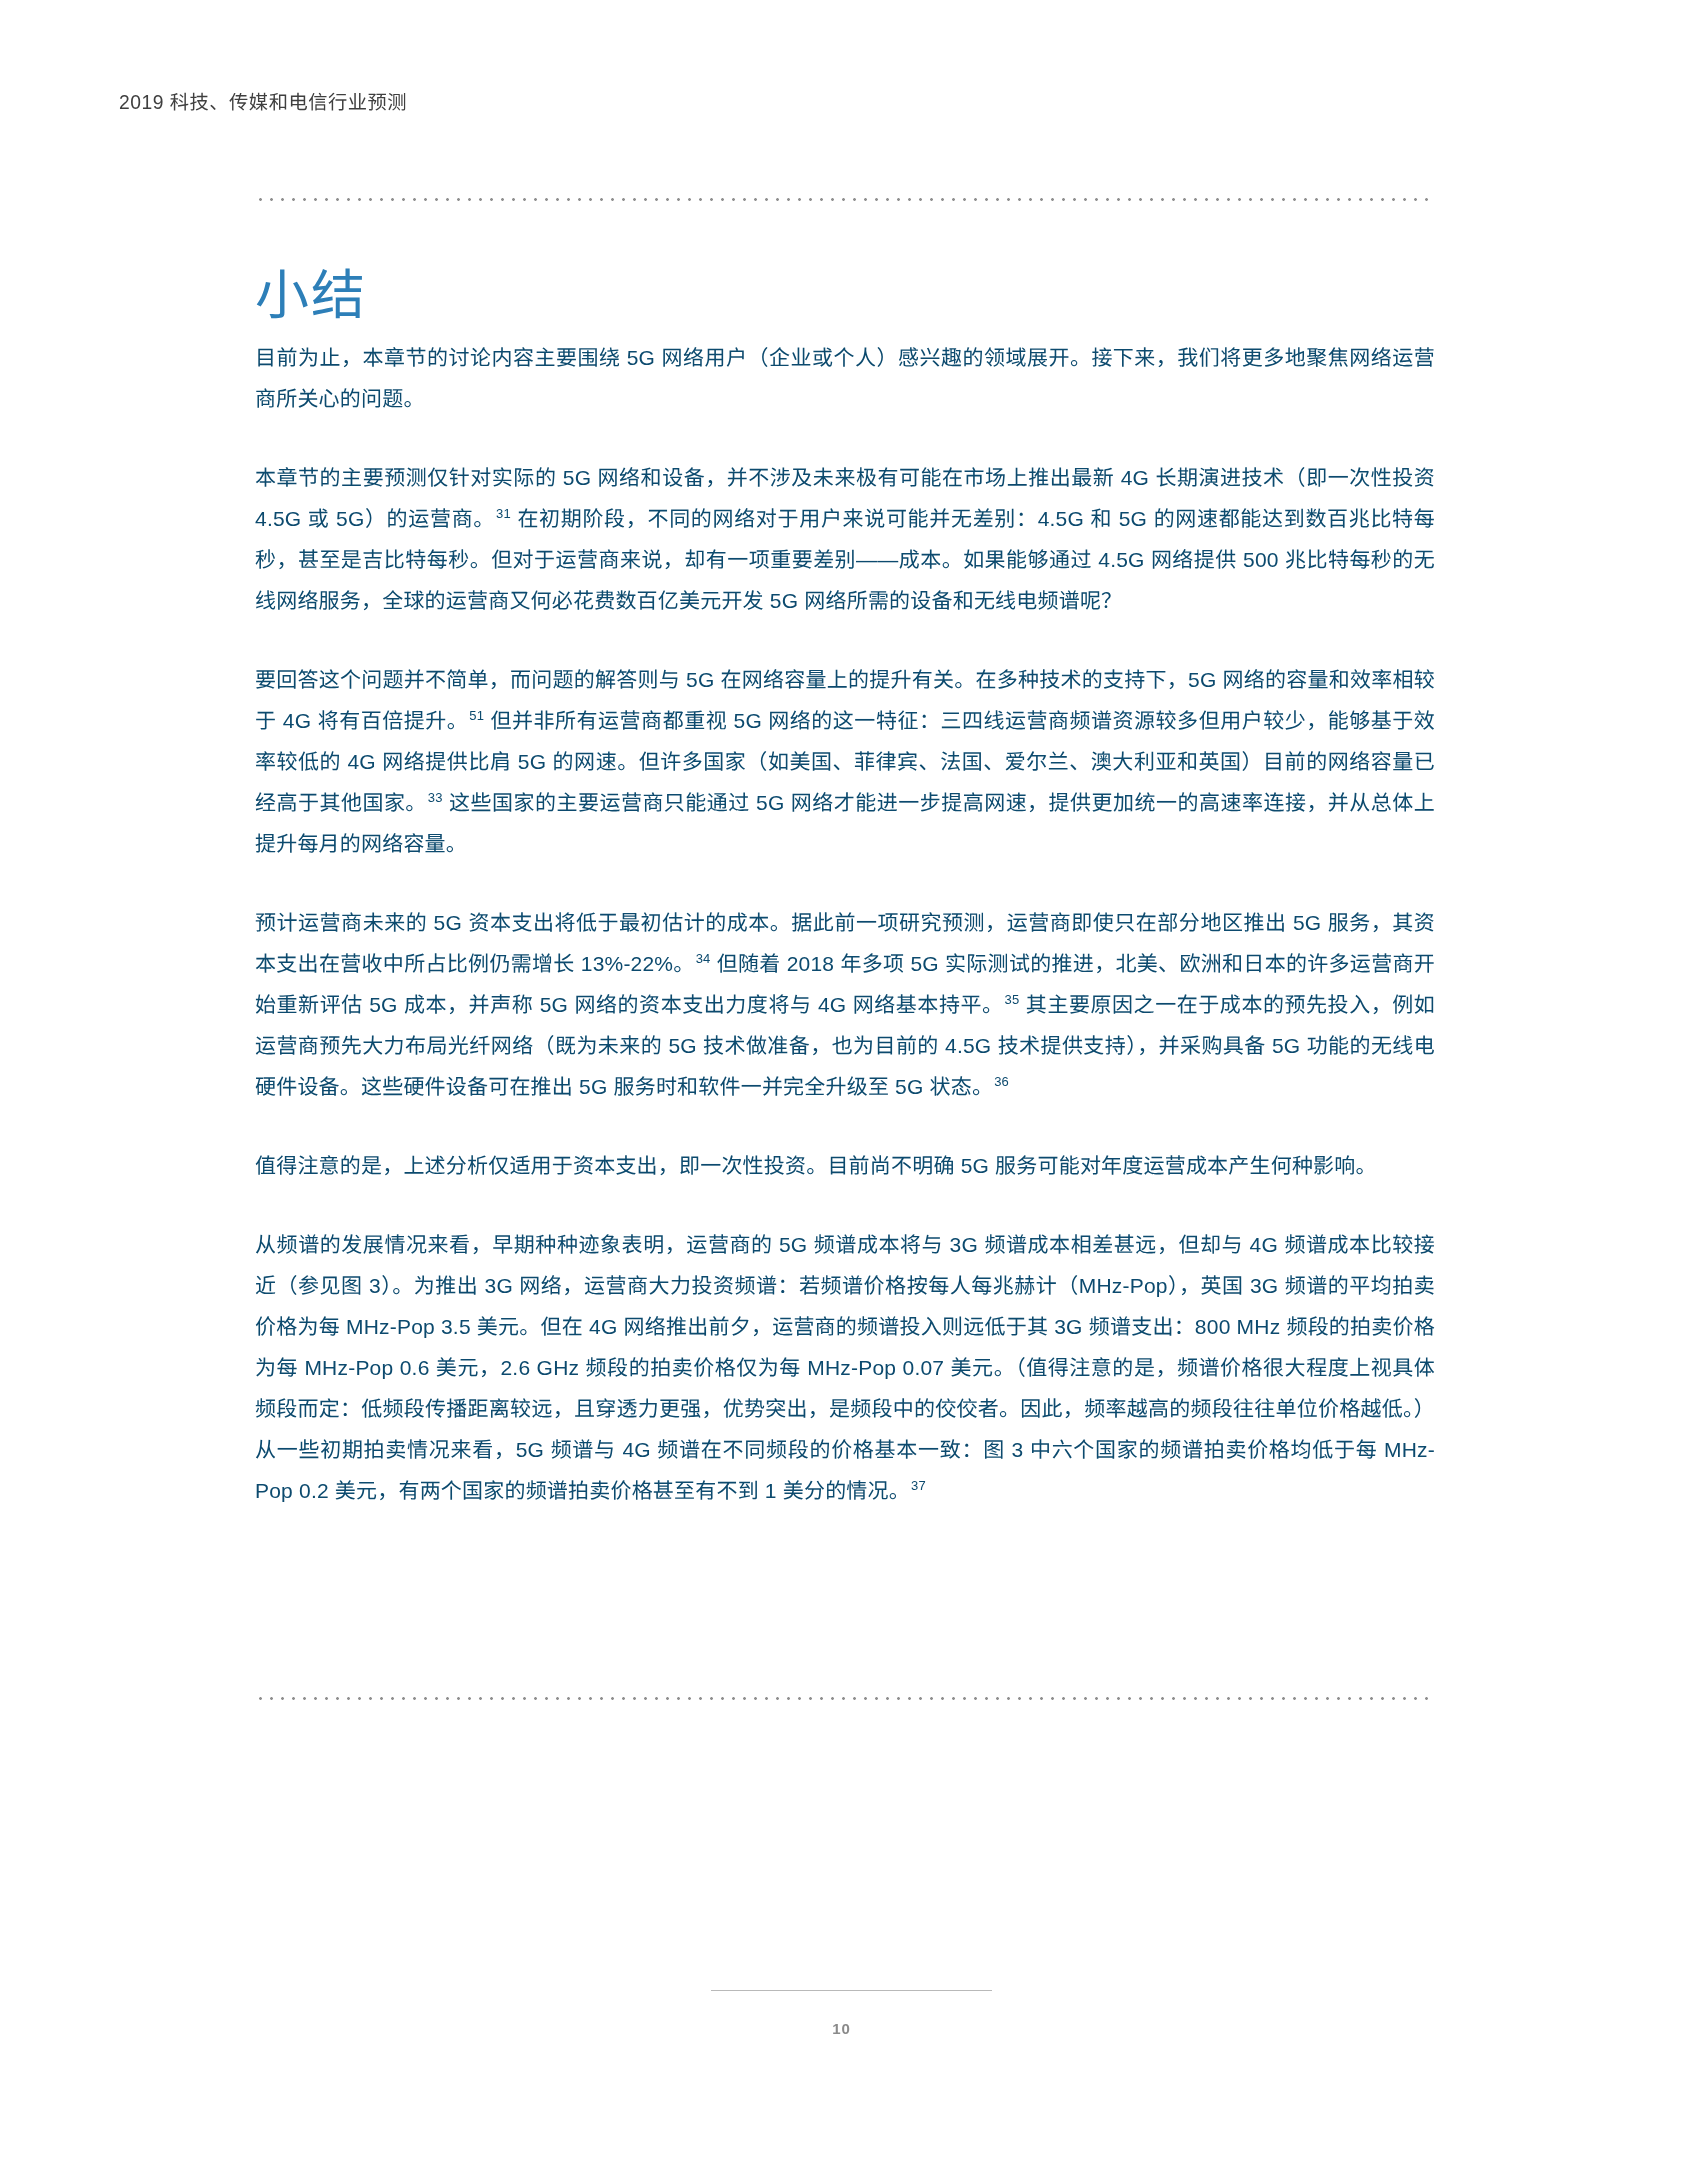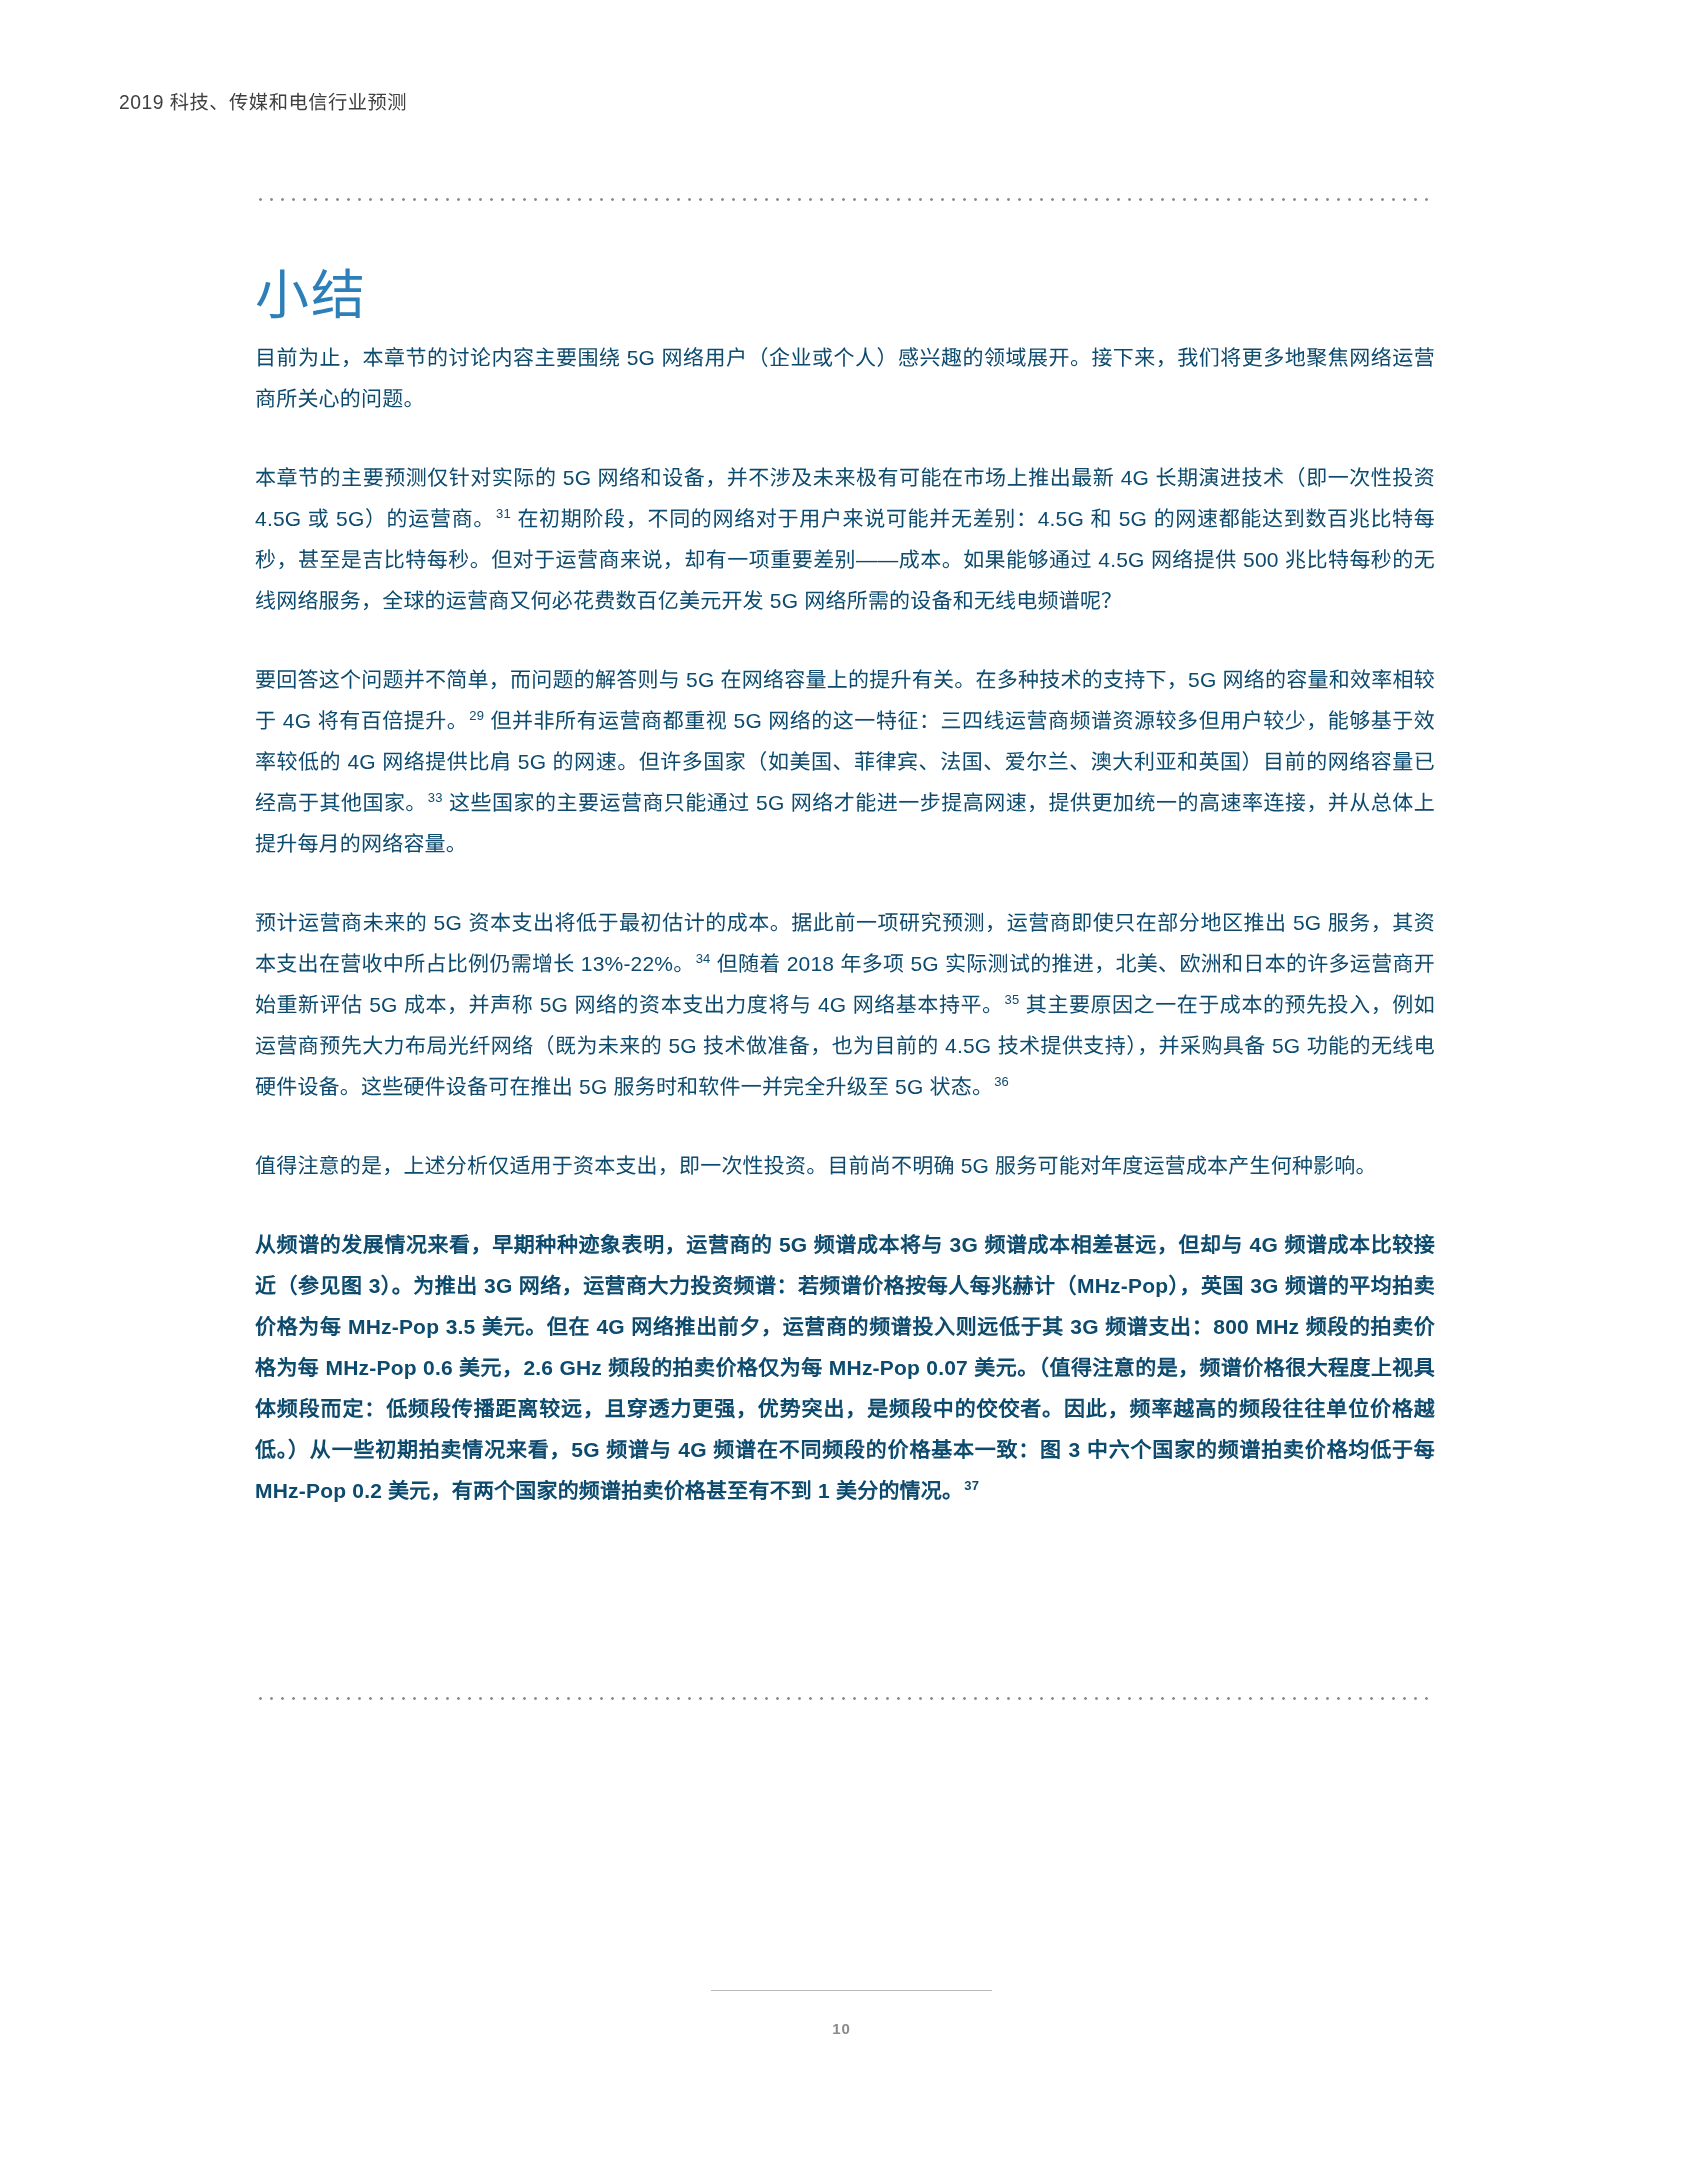--- a/index.html
+++ b/index.html
@@ -68,21 +68,21 @@
   }
   .body-copy p {
     margin: 0 0 38px 0;
     font-size: 21px;
     line-height: 41px;
     text-align: justify;
     text-justify: inter-ideograph;
     color: #0c4a6e;
     letter-spacing: 0.2px;
   }
-  .body-copy p:last-child { margin-bottom: 0; font-weight: bold; }
+  .body-copy p:last-child { margin-bottom: 0; }
   sup {
     font-size: 13px;
     vertical-align: super;
     line-height: 0;
     padding-left: 1px;
   }
 
   
   .footer-rule {
     position: absolute;
@@ -114,21 +114,21 @@
   <div class="dotted-rule rule-top"></div>
 
   <h1 class="section-title">小结</h1>
 
   <div class="body-copy">
 
     <p><span>目前为止，本章节的讨论内容主要围绕 5G 网络用户（企业或个人）感兴趣的领域展开。接下来，我们将更多地聚焦网络运营商所关心的问题。</span></p>
 
     <p><span>本章节的主要预测仅针对实际的 5G 网络和设备，并不涉及未来极有可能在市场上推出最新 4G 长期演进技术（即一次性投资 4.5G 或 5G）的运营商。</span><sup>31</sup><span> 在初期阶段，不同的网络对于用户来说可能并无差别：4.5G 和 5G 的网速都能达到数百兆比特每秒，甚至是吉比特每秒。但对于运营商来说，却有一项重要差别——成本。如果能够通过 4.5G 网络提供 500 兆比特每秒的无线网络服务，全球的运营商又何必花费数百亿美元开发 5G 网络所需的设备和无线电频谱呢？</span></p>
 
-    <p><span>要回答这个问题并不简单，而问题的解答则与 5G 在网络容量上的提升有关。在多种技术的支持下，5G 网络的容量和效率相较于 4G 将有百倍提升。</span><sup>29</sup><span> 但并非所有运营商都重视 5G 网络的这一特征：三四线运营商频谱资源较多但用户较少，能够基于效率较低的 4G 网络提供比肩 5G 的网速。但许多国家（如美国、菲律宾、法国、爱尔兰、澳大利亚和英国）目前的网络容量已经高于其他国家。</span><sup>33</sup><span> 这些国家的主要运营商只能通过 5G 网络才能进一步提高网速，提供更加统一的高速率连接，并从总体上提升每月的网络容量。</span></p>
+    <p><span>要回答这个问题并不简单，而问题的解答则与 5G 在网络容量上的提升有关。在多种技术的支持下，5G 网络的容量和效率相较于 4G 将有百倍提升。</span><sup>51</sup><span> 但并非所有运营商都重视 5G 网络的这一特征：三四线运营商频谱资源较多但用户较少，能够基于效率较低的 4G 网络提供比肩 5G 的网速。但许多国家（如美国、菲律宾、法国、爱尔兰、澳大利亚和英国）目前的网络容量已经高于其他国家。</span><sup>33</sup><span> 这些国家的主要运营商只能通过 5G 网络才能进一步提高网速，提供更加统一的高速率连接，并从总体上提升每月的网络容量。</span></p>
 
     <p><span>预计运营商未来的 5G 资本支出将低于最初估计的成本。据此前一项研究预测，运营商即使只在部分地区推出 5G 服务，其资本支出在营收中所占比例仍需增长 13%-22%。</span><sup>34</sup><span> 但随着 2018 年多项 5G 实际测试的推进，北美、欧洲和日本的许多运营商开始重新评估 5G 成本，并声称 5G 网络的资本支出力度将与 4G 网络基本持平。</span><sup>35</sup><span> 其主要原因之一在于成本的预先投入，例如运营商预先大力布局光纤网络（既为未来的 5G 技术做准备，也为目前的 4.5G 技术提供支持），并采购具备 5G 功能的无线电硬件设备。这些硬件设备可在推出 5G 服务时和软件一并完全升级至 5G 状态。</span><sup>36</sup></p>
 
     <p><span>值得注意的是，上述分析仅适用于资本支出，即一次性投资。目前尚不明确 5G 服务可能对年度运营成本产生何种影响。</span></p>
 
     <p><span>从频谱的发展情况来看，早期种种迹象表明，运营商的 5G 频谱成本将与 3G 频谱成本相差甚远，但却与 4G 频谱成本比较接近（参见图 3）。为推出 3G 网络，运营商大力投资频谱：若频谱价格按每人每兆赫计（MHz-Pop），英国 3G 频谱的平均拍卖价格为每 MHz-Pop 3.5 美元。但在 4G 网络推出前夕，运营商的频谱投入则远低于其 3G 频谱支出：800 MHz 频段的拍卖价格为每 MHz-Pop 0.6 美元，2.6 GHz 频段的拍卖价格仅为每 MHz-Pop 0.07 美元。（值得注意的是，频谱价格很大程度上视具体频段而定：低频段传播距离较远，且穿透力更强，优势突出，是频段中的佼佼者。因此，频率越高的频段往往单位价格越低。）从一些初期拍卖情况来看，5G 频谱与 4G 频谱在不同频段的价格基本一致：图 3 中六个国家的频谱拍卖价格均低于每 MHz-Pop 0.2 美元，有两个国家的频谱拍卖价格甚至有不到 1 美分的情况。</span><sup>37</sup></p>
 
   </div>
 
   <div class="dotted-rule rule-bottom"></div>

